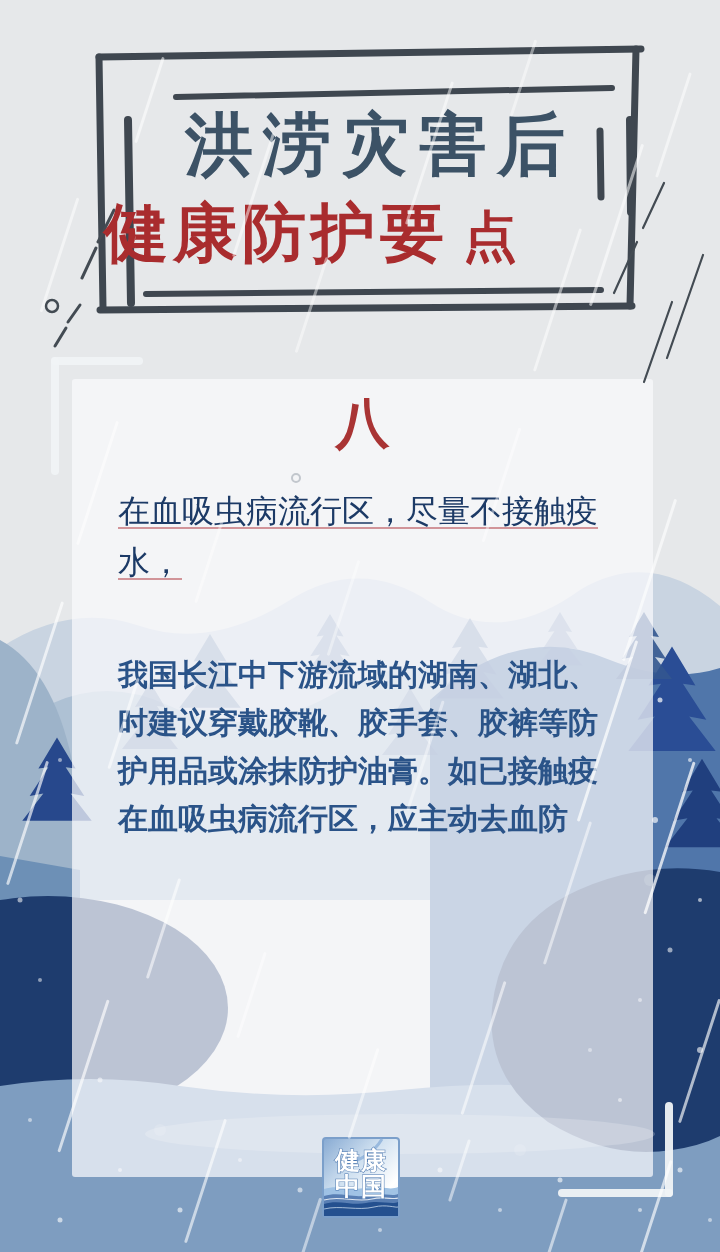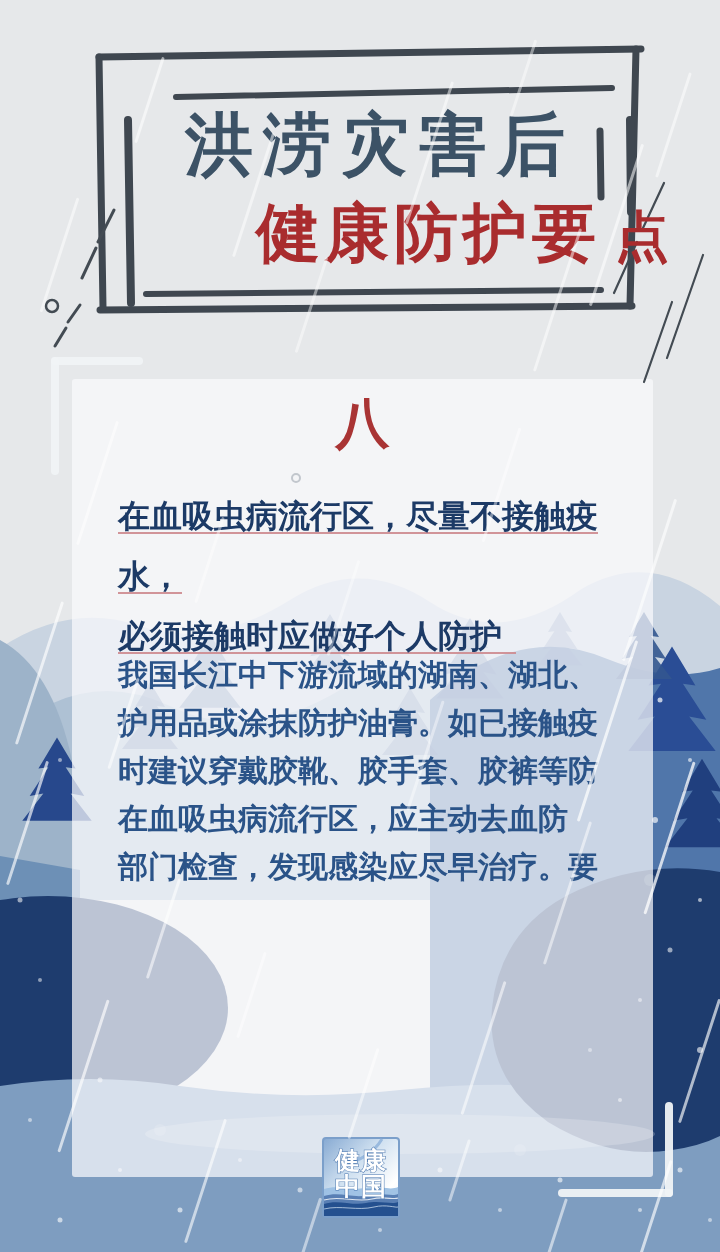--- a/index.html
+++ b/index.html
@@ -22,36 +22,36 @@
   .br-tl-v{left:51px;top:357px;width:8px;height:118px;}
   .br-br-v{left:665px;top:1102px;width:8px;height:95px;}
   .br-br-h{left:558px;top:1189px;width:115px;height:8px;}
   
   .frame{position:absolute;left:0;top:0;z-index:20;}
   .title-top{
     position:absolute;left:100px;top:100px;width:560px;text-align:center;
     font-size:68px;font-weight:bold;letter-spacing:10px;color:#3c5266;z-index:21;
   }
   .title-main{
-    position:absolute;left:114px;top:190px;width:560px;text-align:right;
+    position:absolute;left:104px;top:190px;width:560px;text-align:left;
     font-size:64px;font-weight:bold;letter-spacing:5px;color:#a92c2e;z-index:21;
   }
   .title-main .last{font-size:54px;margin-left:14px;}
   
   .section-num{
     position:absolute;left:72px;top:388px;width:581px;text-align:center;
     font-size:54px;font-weight:bold;color:#a93434;z-index:15;
   }
   .deco-circle{
     position:absolute;left:291px;top:473px;width:10px;height:10px;border-radius:50%;
     border:2px solid #c2c7cd;z-index:15;
   }
   .intro{
     position:absolute;left:118px;top:486px;width:525px;
-    font-size:32px;line-height:60px;font-weight:bold;color:#1c3a66;z-index:15;
+    font-size:32px;line-height:51px;font-weight:normal;color:#1c3a66;z-index:15;
   }
   .intro .hl{
     background-image:linear-gradient(rgba(206,140,145,.92),rgba(206,140,145,.92));
     background-repeat:no-repeat;background-size:100% 16px;background-position:0 34px;
   }
   .intro .hl2{padding-right:14px;}
   .bodytext{
     position:absolute;left:118px;top:616px;width:528px;
     font-size:30px;line-height:48px;font-weight:bold;color:#2a5388;z-index:15;margin-top:35px;
   }
@@ -167,29 +167,27 @@
   <div class="title-top">洪涝灾害后</div>
   <div class="title-main">
     <span>健康防护要</span><span class="last">点</span>
   </div>
 
   <div class="section-num">八</div>
   <div class="deco-circle"></div>
 
   <div class="intro">
     <div><span class="hl">在血吸虫病流行区，尽量不接触疫水，</span></div>
-    <div><span class="hl hl2">必须接触时应做好个人防护</span></div>
   </div>
 
   <div class="bodytext">
     <div class="bline">我国长江中下游流域的湖南、湖北、</div>
+    <div class="bline">时建议穿戴胶靴、胶手套、胶裤等防</div>
     <div class="bline">护用品或涂抹防护油膏。如已接触疫</div>
-    <div class="bline">时建议穿戴胶靴、胶手套、胶裤等防</div>
     <div class="bline">在血吸虫病流行区，应主动去血防</div>
-    <div class="bline">部门检查，发现感染应尽早治疗。要</div>
   </div>
 
   <svg class="logo" width="78" height="81" viewBox="0 0 78 81">
     <defs>
       <linearGradient id="lgBadge" x1="0" y1="0" x2="1" y2="1">
         <stop offset="0%" stop-color="#86a9d2"></stop>
         <stop offset="40%" stop-color="#cfe0f0"></stop>
         <stop offset="75%" stop-color="#ffffff"></stop>
         <stop offset="100%" stop-color="#eef4fa"></stop>
       </linearGradient>

